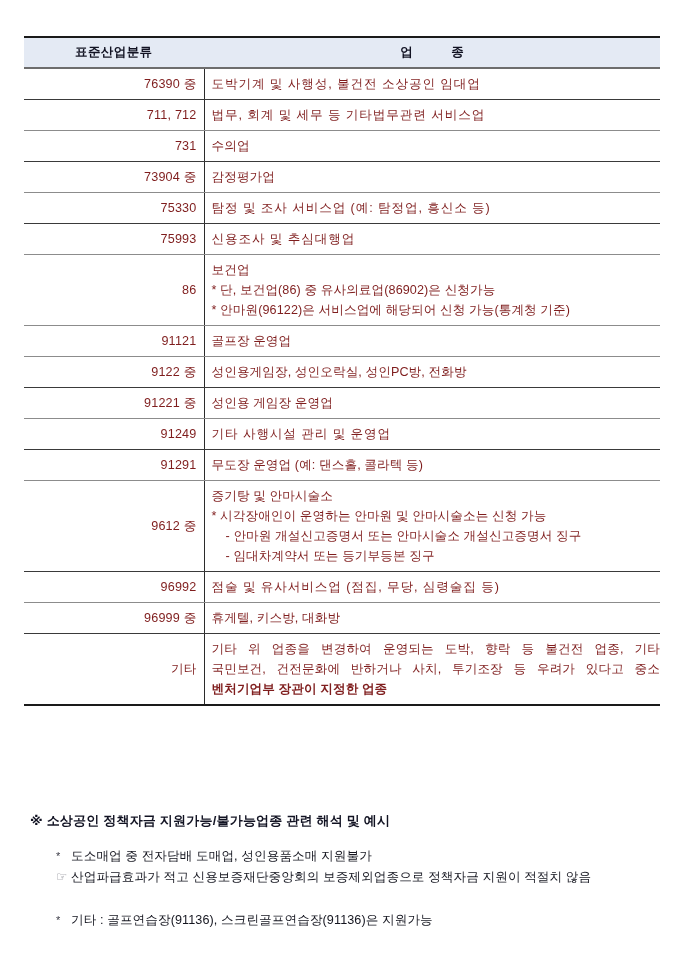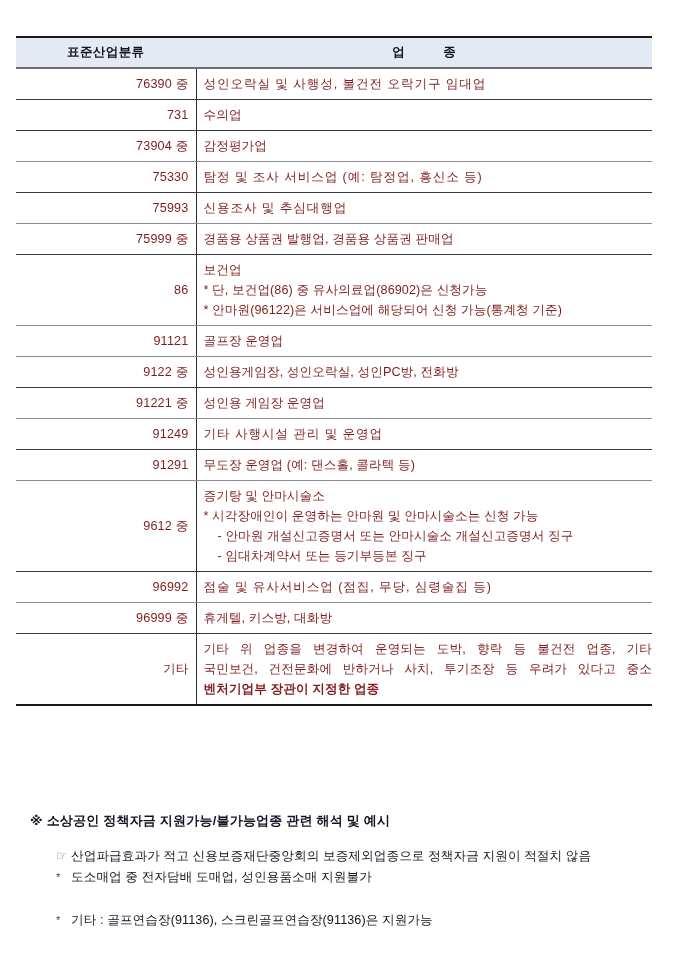--- a/index.html
+++ b/index.html
@@ -18,21 +18,21 @@
     position: relative;
     width: 700px;
     height: 970px;
     box-sizing: border-box;
     padding: 0;
   }
 
   
   .table-wrap {
     position: absolute;
-    left: 16px;
+    left: 24px;
     top: 36px;
     width: 636px;
   }
   table.biz {
     border-collapse: collapse;
     width: 636px;
     table-layout: fixed;
   }
   table.biz col.c-code { width: 180px; }
   table.biz col.c-name { width: 456px; }
@@ -146,21 +146,27 @@
           <th class="th-code">표준산업분류</th>
           <th class="th-name">
             <span class="th-name-inner">업</span><span class="th-gap"></span><span class="th-name-inner">종</span>
           </th>
         </tr>
       </thead>
       <tbody id="table-body">
           <tr>
             <td class="code">76390 중</td>
             <td class="name">
-              <span class="name-line wide">성인오락실 및 사행성, 불건전 오락기구 임대업</span>
+              <span class="name-line wide">도박기계 및 사행성, 불건전 소상공인 임대업</span>
+            </td>
+          </tr>
+          <tr class="alt">
+            <td class="code">711, 712</td>
+            <td class="name">
+              <span class="name-line wide">법무, 회계 및 세무 등 기타법무관련 서비스업</span>
             </td>
           </tr>
           <tr>
             <td class="code">731</td>
             <td class="name">
               <span class="name-line">수의업</span>
             </td>
           </tr>
           <tr class="alt">
             <td class="code">73904 중</td>
@@ -171,26 +177,20 @@
           <tr>
             <td class="code">75330</td>
             <td class="name">
               <span class="name-line wide">탐정 및 조사 서비스업 (예: 탐정업, 흥신소 등)</span>
             </td>
           </tr>
           <tr class="alt">
             <td class="code">75993</td>
             <td class="name">
               <span class="name-line wide">신용조사 및 추심대행업</span>
-            </td>
-          </tr>
-          <tr>
-            <td class="code">75999 중</td>
-            <td class="name">
-              <span class="name-line">경품용 상품권 발행업, 경품용 상품권 판매업</span>
             </td>
           </tr>
           <tr class="alt">
             <td class="code">86</td>
             <td class="name">
               <span class="name-line">보건업</span>
               <span class="name-line">* 단, 보건업(86) 중 유사의료업(86902)은 신청가능</span>
               <span class="name-line">* 안마원(96122)은 서비스업에 해당되어 신청 가능(통계청 기준)</span>
             </td>
           </tr>
@@ -253,19 +253,19 @@
               <span class="name-line last-line">벤처기업부 장관이 지정한 업종</span>
             </td>
           </tr>
         </tbody>
     </table>
   </div>
 
   <div class="notes">
     <p class="note-head">※ 소상공인 정책자금 지원가능/불가능업종 관련 해석 및 예시</p>
     <div id="notes-list">
+        <p class="note-row"><span class="marker star">*</span><span>도소매업 중 전자담배 도매업, 성인용품소매 지원불가</span></p>
         <p class="note-row arrow"><span class="marker">☞</span><span>산업파급효과가 적고 신용보증재단중앙회의 보증제외업종으로 정책자금 지원이 적절치 않음</span></p>
-        <p class="note-row"><span class="marker star">*</span><span>도소매업 중 전자담배 도매업, 성인용품소매 지원불가</span></p>
         <p class="note-row spaced"><span class="marker star">*</span><span>기타 : 골프연습장(91136), 스크린골프연습장(91136)은 지원가능</span></p>
       </div>
   </div>
 
 </div>
 
 </body></html>

